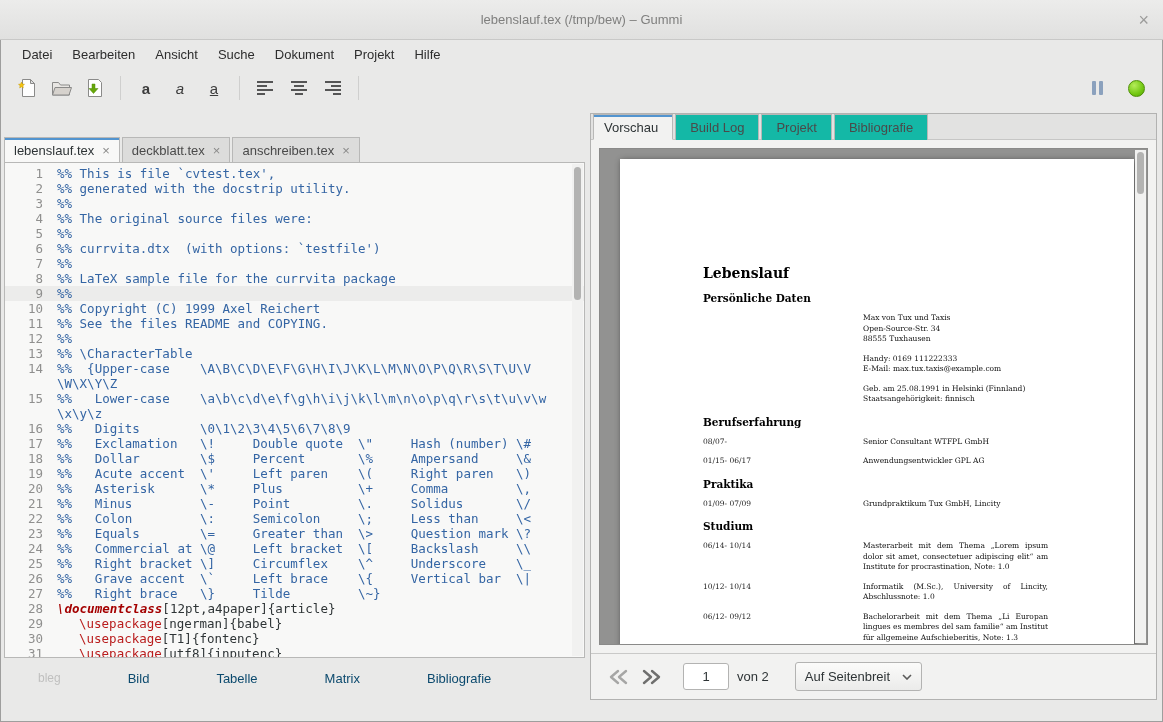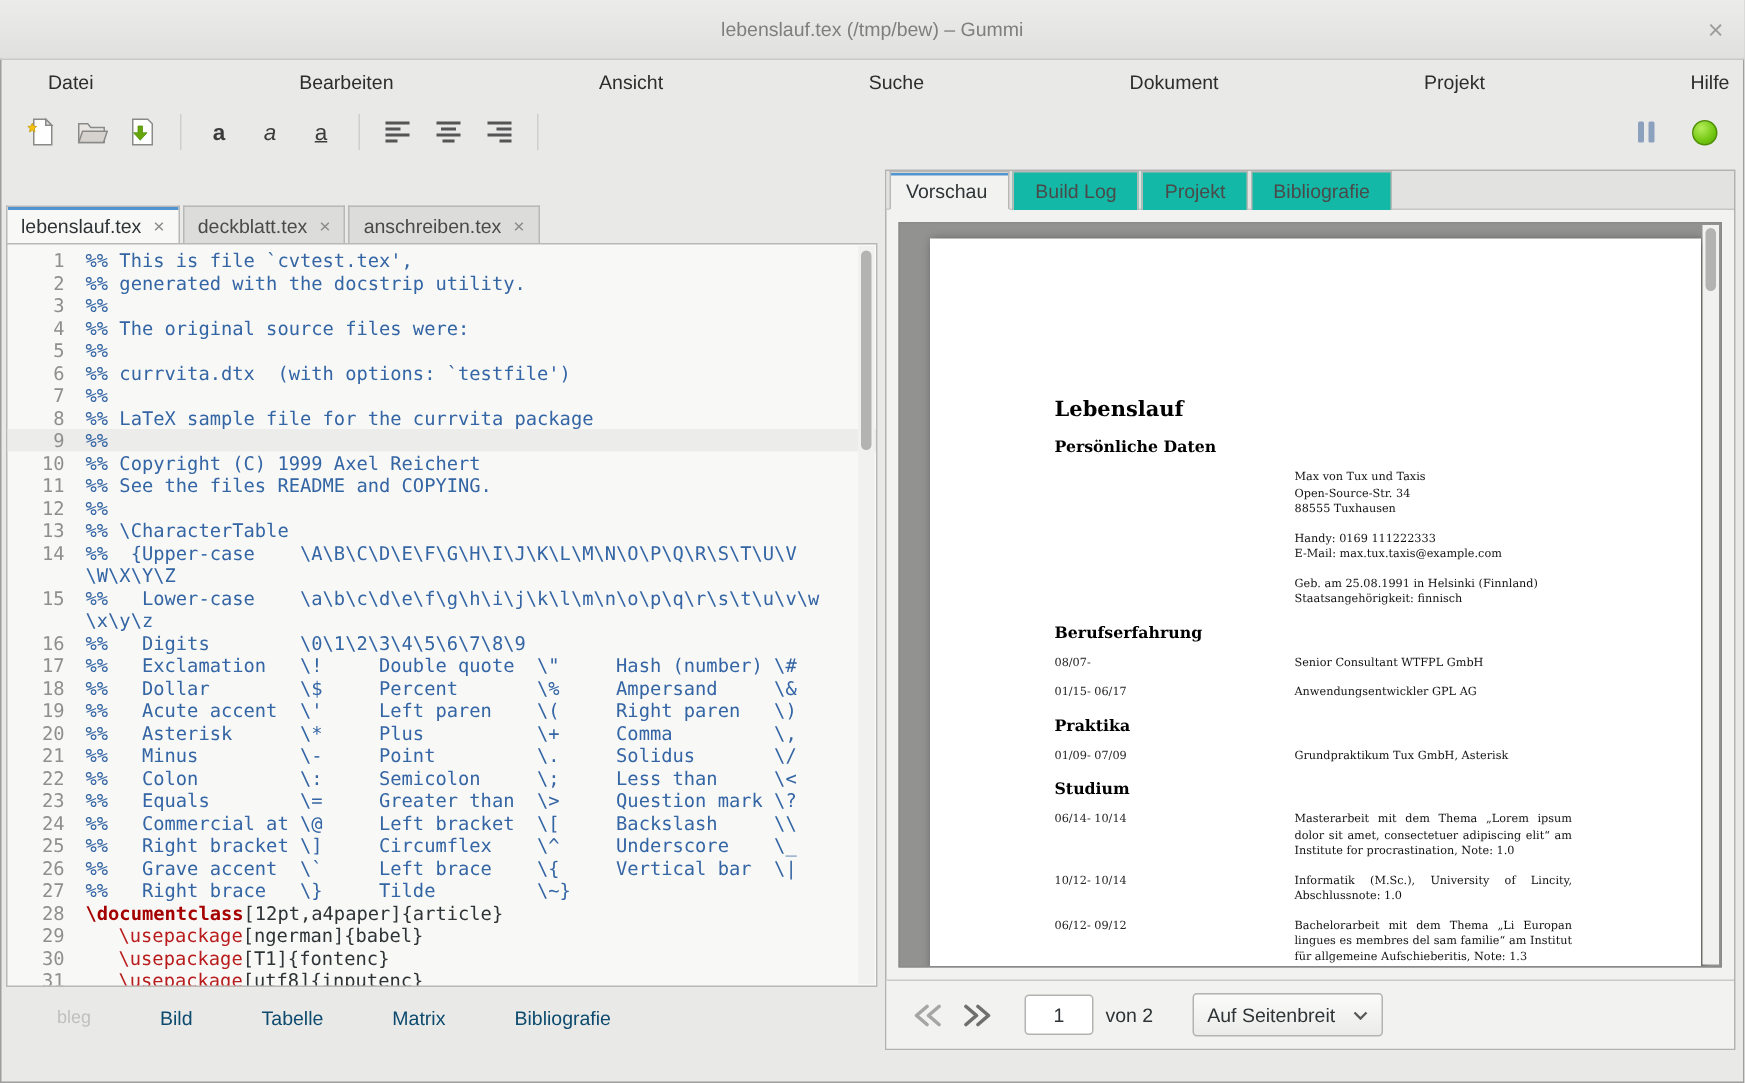--- a/index.html
+++ b/index.html
@@ -12,21 +12,21 @@
     box-shadow: inset 0 0 0 1px #9e9e9d; }
 
   
   .titlebar { flex: 0 0 40px; display: flex; align-items: center; justify-content: center;
     position: relative; background: linear-gradient(#ececeb, #e0e0df); border-bottom: 1px solid #c8c8c7; }
   .title { color: #7f7f7e; }
   .close-btn { position: absolute; right: 14px; top: 50%; transform: translateY(-50%);
     color: #9c9c9b; font-size: 18px; line-height: 1; cursor: pointer; }
 
   
-  .menubar { flex: 0 0 28px; display: flex; align-items: center; padding-left: 22px; justify-content: space-between; }
+  .menubar { flex: 0 0 28px; display: flex; align-items: center; padding-left: 12px; }
   .menu-item { padding: 5px 10px; color: #2d2d2d; cursor: default; }
 
   
   .toolbar { flex: 0 0 40px; display: flex; align-items: center; padding: 0 10px; }
   .tbtn { width: 34px; height: 30px; display: flex; align-items: center; justify-content: center; }
   .tsep { width: 1px; height: 24px; background: #cfcfce; margin: 0 8px; }
   .tspacer { flex: 1; }
   .fmt { font-size: 15px; color: #3c3c3c; line-height: 1; }
   .fmt.b { font-weight: bold; }
   .fmt.i { font-style: italic; }
@@ -48,30 +48,30 @@
   .tab-close { margin-left: 8px; color: #8a8a89; font-size: 13px; line-height: 1; cursor: pointer; }
 
   .editor { flex: 1; position: relative; background: #f8f8f7; border: 1px solid #b8b8b7;
     overflow: hidden; font-family: "DejaVu Sans Mono", "Liberation Mono", monospace;
     font-size: 12.5px; line-height: 15px; padding-top: 3px; }
   .line { display: flex; align-items: flex-start; }
   .line.current { background: #ececeb; }
   .ln { flex: 0 0 46px; text-align: right; padding-right: 8px; color: #8f8f8e; user-select: none; }
   .code { flex: 1; white-space: pre-wrap; padding-left: 6px; padding-right: 14px; }
   .c  { color: #3465a4; }
-  .k1 { color: #a40000; font-weight: bold; }
+  .k1 { color: #a40000; font-weight: bold; font-style: italic; }
   .k2 { color: #b91c1c; margin-left: 22px; }
   .p  { color: #2e3436; }
 
   .vscroll { position: absolute; right: 1px; top: 1px; bottom: 1px; width: 11px; background: #f1f1f0; }
   .vscroll .thumb { position: absolute; left: 2px; right: 2px; border-radius: 5px; background: #b3b3b2; }
   .editor .thumb { top: 3px; height: 27%; }
 
   .bottombar { flex: 0 0 64px; display: flex; align-items: flex-start; padding-top: 13px;
-    padding-left: 34px; gap: 46px; }
+    padding-left: 34px; gap: 67px; }
   .faint { opacity: .28; color: #555; font-size: 12px; }
   .snippet { color: #0c4a6e; cursor: default; }
 
   
   .right-col { flex: 1; display: flex; flex-direction: column; min-height: 0; padding-bottom: 22px; }
   .right-frame { flex: 1; display: flex; flex-direction: column; border: 1px solid #b2b2b1;
     background: #f2f2f1; min-height: 0; }
   .nb-tabs { flex: 0 0 26px; display: flex; align-items: flex-end; background: #e2e2e1;
     border-bottom: 1px solid #c6c6c5; padding-left: 2px; }
   .nb-tab { height: 26px; display: flex; align-items: center; padding: 0 14px;
@@ -410,21 +410,21 @@
               <div class="pdf-row">
                 <div class="pdf-label">01/15- 06/17</div>
                 <div class="pdf-content">
                   <div class="pdf-line">Anwendungsentwickler GPL AG</div>
                 </div>
               </div>
               <div class="pdf-heading">Praktika</div>
               <div class="pdf-row">
                 <div class="pdf-label">01/09- 07/09</div>
                 <div class="pdf-content">
-                  <div class="pdf-line">Grundpraktikum Tux GmbH, Asterisk</div>
+                  <div class="pdf-line">Grundpraktikum Tux GmbH, Lincity</div>
                 </div>
               </div>
               <div class="pdf-heading">Studium</div>
               <div class="pdf-row">
                 <div class="pdf-label">06/14- 10/14</div>
                 <div class="pdf-content">
                   <div class="pdf-line">Masterarbeit mit dem Thema „Lorem ipsum dolor sit amet, consectetuer adipiscing elit“ am Institute for procrastination, Note: 1.0</div>
                 </div>
               </div>
               <div class="pdf-row">

